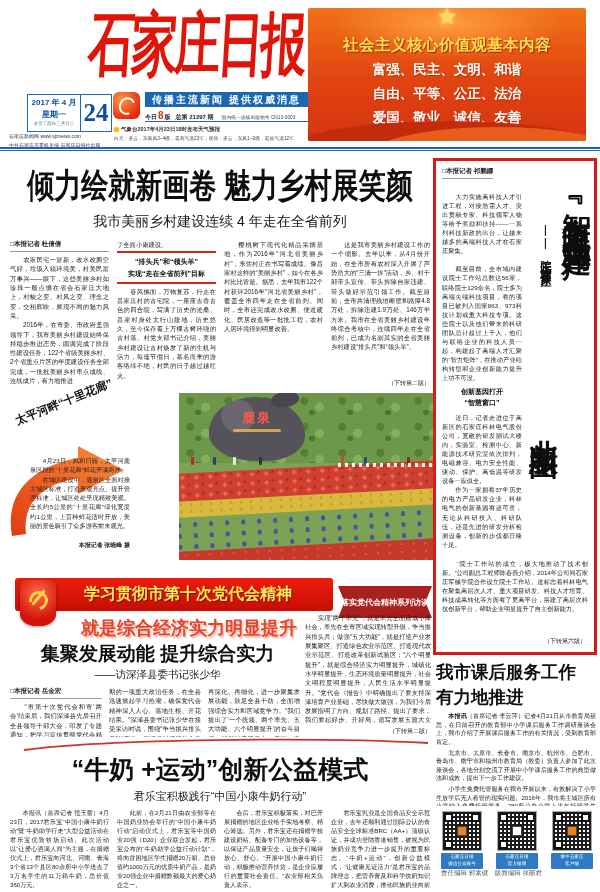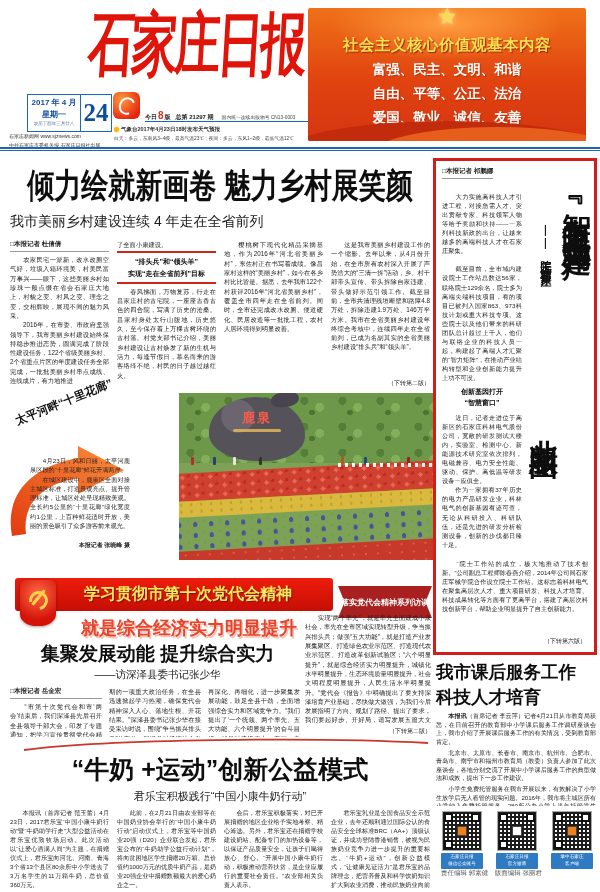--- a/index.html
+++ b/index.html
@@ -43,21 +43,21 @@
   .issue-line .cn{font-size:4.8px;color:#444;margin-left:8px;}
   .issue-rule{position:absolute;left:145px;top:121px;width:163px;border-top:1px solid #1a67b2;}
   .weather{position:absolute;left:114px;top:126px;width:226px;}
   .wx1{font-size:5.5px;font-weight:bold;color:#333;display:flex;align-items:center;gap:2px;}
   .wx-sun{display:inline-block;width:5px;height:5px;border-radius:50%;background:#ffb315;box-shadow:0 0 2px #ffd315;}
   .wx2{font-size:4.8px;color:#444;margin-top:2px;white-space:nowrap;}
   .blue-rule{position:absolute;left:0;top:147px;width:600px;height:4px;border-top:2px solid #1a67b2;border-bottom:1px solid #1a67b2;box-sizing:border-box;}
   
   .lead-head{position:absolute;left:10px;top:163px;width:420px;text-align:center;font-size:27px;font-weight:900;color:#0e0e0e;
     white-space:nowrap;transform:scaleY(1.25);transform-origin:top center;letter-spacing:0;}
-  .lead-sub{position:absolute;left:10px;top:213px;width:420px;text-align:left;font-size:14px;color:#1a1a1a;}
+  .lead-sub{position:absolute;left:10px;top:213px;width:420px;text-align:center;font-size:14px;color:#1a1a1a;}
   .lead-body{position:absolute;left:10px;top:240px;width:420px;height:150px;display:flex;gap:8px;}
   .col{flex:1;font-size:6.3px;line-height:1.48;text-align:justify;color:#222;overflow:hidden;white-space:pre-line;}
   .byline{font-size:6.5px;font-weight:bold;color:#222;border-bottom:1px solid #999;padding-bottom:2px;margin-bottom:3px;white-space:nowrap;}
   .colwrap{flex:1;overflow:hidden;display:flex;flex-direction:column;}
   .subhead-box{border-top:2px solid #cf2418;border-bottom:2px solid #cf2418;padding:3px 0;margin:2px 0 3px;
     text-align:center;font-weight:bold;font-size:7px;line-height:1.6;color:#111;white-space:nowrap;}
   .lead-jump{position:absolute;left:330px;top:379px;width:100px;text-align:right;font-size:6px;color:#222;}
   
   .anno-label{position:absolute;left:16px;top:414px;width:140px;font-size:11.5px;font-weight:900;color:#111;
     transform:rotate(-22deg);transform-origin:left center;white-space:nowrap;}
@@ -179,20 +179,21 @@
     </div>
     <div class="db-day">24</div>
   </div>
   <div class="mast-lines">
     <div>石家庄新闻网 www.sjznews.com</div>
     <div>中共石家庄市委机关报 石家庄日报社出版</div>
   </div>
 
   <div class="phoenix"></div>
 
+  <div class="slogan-bar">传播主流新闻 提供权威消息</div>
   <div class="issue-line">
     <span class="lbl">今日</span>
     <span class="pg">8</span>
     <span class="lbl">版</span>
     <span class="no">总第 21297 期</span>
     <span class="cn">国内统一连续出版物号 CN13-0003</span>
   </div>
   <div class="issue-rule"></div>
 
   <div class="weather">
@@ -313,21 +314,21 @@
 　　作为一家拥有37年历史的电力产品研发企业，科林电气的创新基因有迹可查，无论从科研投入、科研队伍，还是先进的研发分析检测设备，创新的步伐都日臻十足。</div>
     <div class="vt-main">『智力矩阵』强力构建产</div>
     <div class="vt-part2">业新版图</div>
     <div class="vt-sub">——院士工作站在石家庄</div>
     <div class="acad-wide">　　“院士工作站的成立，极大地推动了技术创新。”公司副总工程师陈春燕介绍，2014年公司同石家庄军械学院合作设立院士工作站。这标志着科林电气在聚集高层次人才、重大项目研发、科技人才培育、科技成果转化等方面有了更高平台，搭建了高层次科技创新平台，帮助企业明显提升了自主创新能力。</div>
     <div class="acad-jump">（下转第六版）</div>
   </div>
 
   <div class="after-head">
     <div>我市课后服务工作</div>
-    <div>科技人才培育</div>
+    <div>有力地推进</div>
   </div>
   <div class="after-body">
     <p>　　<span class="after-prefix">本报讯</span><span>（首席记者 李云萍）记者4月21日从市教育局获悉，在日前召开的教育部中小学课后服务工作调研座谈会上，我市介绍了开展课后服务工作的有关情况，受到教育部肯定。</span></p>
     <p>　　北京市、太原市、长春市、南京市、杭州市、合肥市、青岛市、南宁市和福州市教育局（教委）负责人参加了此次座谈会，各地分别交流了开展中小学课后服务工作的典型做法和成效，提出下一步工作建议。</p>
     <p>　　小学生免费托管服务在我市开展以来，有效解决了小学生放学后无人看管的现实问题。2016年，我市将主城区所有小学纳入免费托管服务，280所公办小学上半年托管学生47926名，下半年增加到63941名，基本实现“公办小学全覆盖、申请学生全纳入”，12万名学生家长受益。</p>
   </div>
 
   <div class="qr-row">
     <div class="qr-item">
       <div class="qr">

